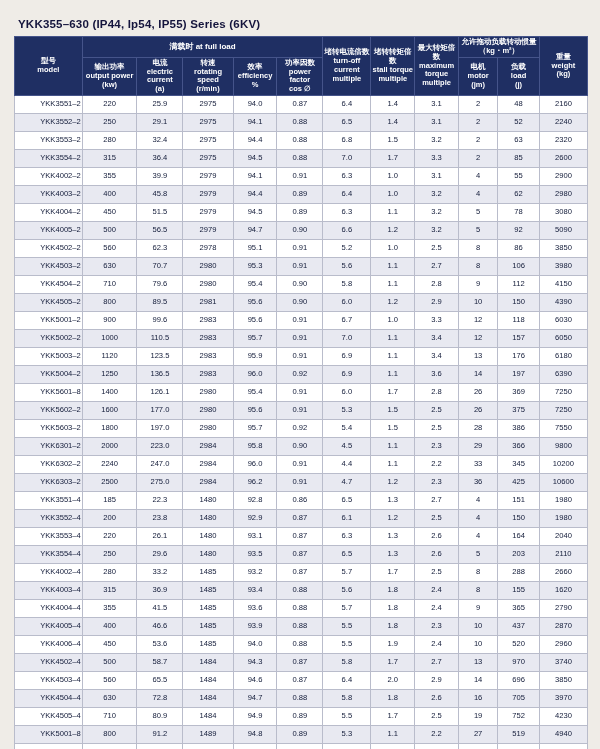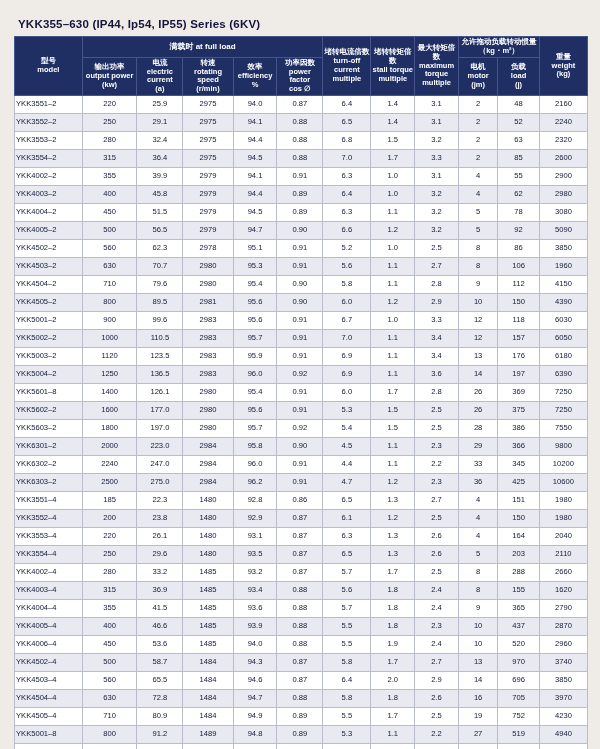--- a/index.html
+++ b/index.html
@@ -23,21 +23,21 @@
     padding:1px 1px;line-height:1.18;text-align:center;vertical-align:middle;
   }
   thead th.grp{font-size:8px;margin-left:28px;}
   tbody td{
     font-size:7.6px;text-align:center;border:1px solid #b9bccb;
     padding:1px 1px;height:15px;line-height:1.1;color:#111a38;
     white-space:nowrap;overflow:hidden;
   }
   tbody tr:nth-child(odd){background:#ffffff;}
   tbody tr:nth-child(even){background:#e8e9f1;}
-  tbody td.model{text-align:left;font-size:7.6px;}
+  tbody td.model{text-align:right;font-size:7.6px;}
   .c0{width:62px;}
   .c1{width:50px;}
   .c2{width:42px;}
   .c3{width:46px;}
   .c4{width:40px;}
   .c5{width:42px;}
   .c6{width:44px;}
   .c7{width:40px;}
   .c8{width:40px;}
   .c9{width:36px;}
@@ -219,21 +219,21 @@
             <td>630</td>
             <td>70.7</td>
             <td>2980</td>
             <td>95.3</td>
             <td>0.91</td>
             <td>5.6</td>
             <td>1.1</td>
             <td>2.7</td>
             <td>8</td>
             <td>106</td>
-            <td>1960</td>
+            <td>3980</td>
           </tr>
           <tr>
             <td class="model">YKK4504–2</td>
             <td>710</td>
             <td>79.6</td>
             <td>2980</td>
             <td>95.4</td>
             <td>0.90</td>
             <td>5.8</td>
             <td>1.1</td>

